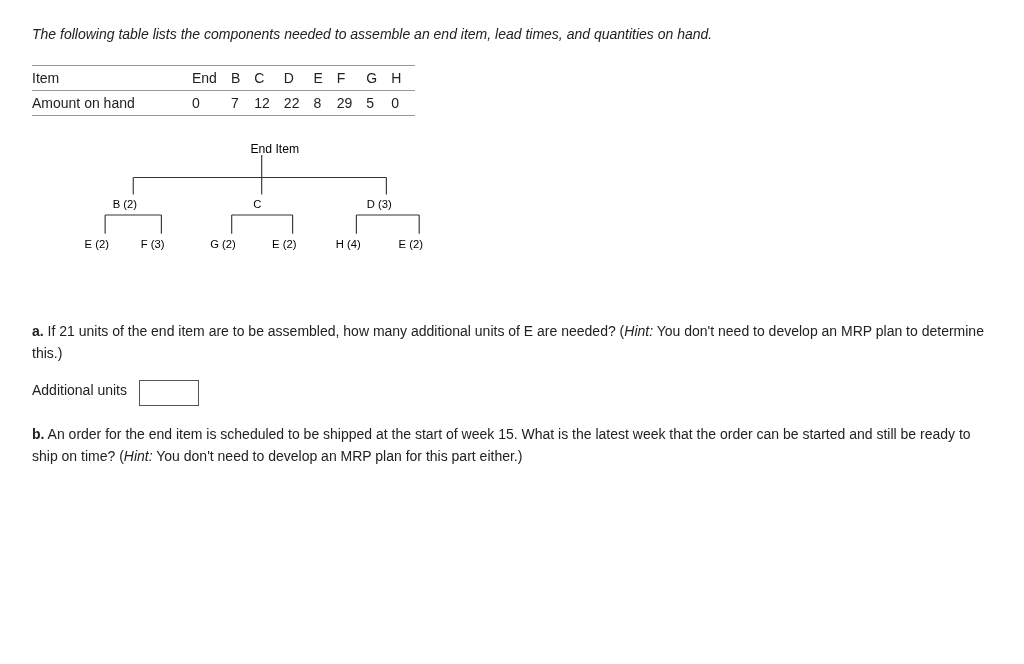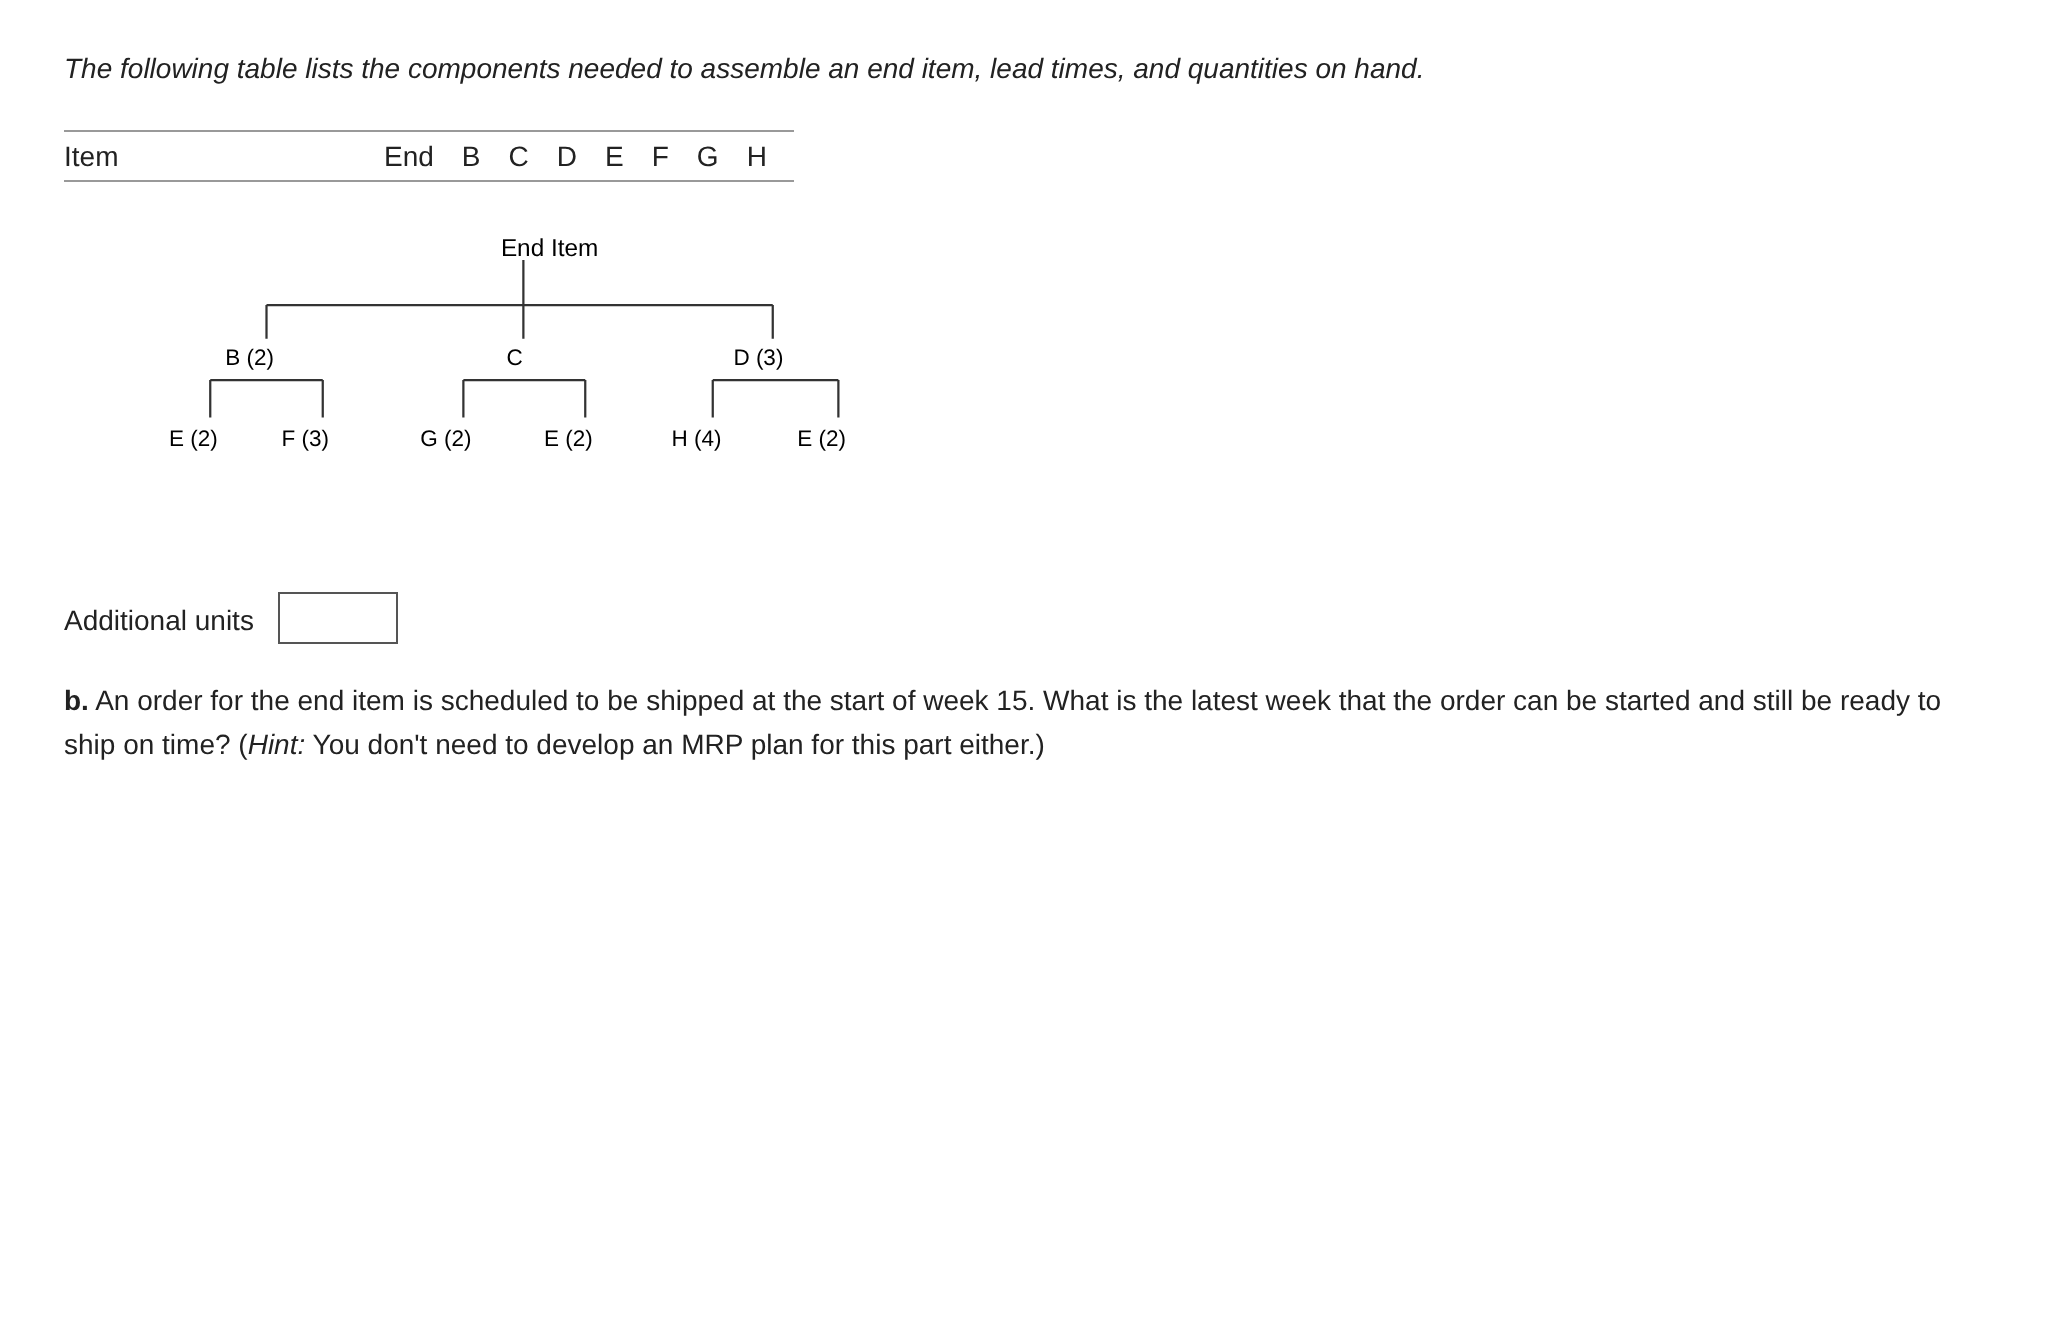--- a/index.html
+++ b/index.html
@@ -68,21 +68,21 @@
       margin-bottom: 18px;
       line-height: 1.55;
     }
 
     .question p {
       margin-bottom: 8px;
     }
 
     .answer-row {
       display: flex;
-      align-items: flex-end;
+      align-items: flex-start;
       gap: 12px;
       margin-top: 16px;
     }
 
     .answer-label {
       font-size: 14px;
     }
 
     .answer-box {
       width: 60px;
@@ -121,20 +121,31 @@
         <td>B</td>
         <td>C</td>
         <td>D</td>
         <td>E</td>
         <td>F</td>
         <td>G</td>
         <td>H</td>
       </tr>
     </thead>
     <tbody>
+      <tr>
+        <td>Amount on hand</td>
+        <td>0</td>
+        <td>7</td>
+        <td>12</td>
+        <td>22</td>
+        <td>8</td>
+        <td>29</td>
+        <td>5</td>
+        <td>0</td>
+      </tr>
     </tbody>
   </table>
 </div>
 
 <div class="tree-section">
   <svg class="tree-svg" viewBox="0 0 500 160">
 
     <text x="195" y="14" font-size="13" font-family="Arial">End Item</text>
 
     <line x1="207" y1="16" x2="207" y2="40" stroke="#333" stroke-width="1.2"></line>
@@ -164,20 +175,24 @@
 
     <line x1="308" y1="80" x2="375" y2="80" stroke="#333" stroke-width="1.2"></line>
     <line x1="308" y1="80" x2="308" y2="100" stroke="#333" stroke-width="1.2"></line>
     <line x1="375" y1="80" x2="375" y2="100" stroke="#333" stroke-width="1.2"></line>
     <text x="286" y="115" font-size="12" font-family="Arial">H (4)</text>
     <text x="353" y="115" font-size="12" font-family="Arial">E (2)</text>
   </svg>
 </div>
 
 <div class="question">
+  <p>
+    <b>a.</b>
+    <span> If 21 units of the end item are to be assembled, how many additional units of E are needed? (<em>Hint:</em> You don't need to develop an MRP plan to determine this.)</span>
+  </p>
   <div class="answer-row">
     <span class="answer-label">Additional units</span>
     <input class="answer-box" type="text" value="" style="">
   </div>
 </div>
 
 <div class="question">
   <p>
     <b>b.</b>
     <span> An order for the end item is scheduled to be shipped at the start of week 15. What is the latest week that the order can be started and still be ready to ship on time? (<em>Hint:</em> You don't need to develop an MRP plan for this part either.)</span>

